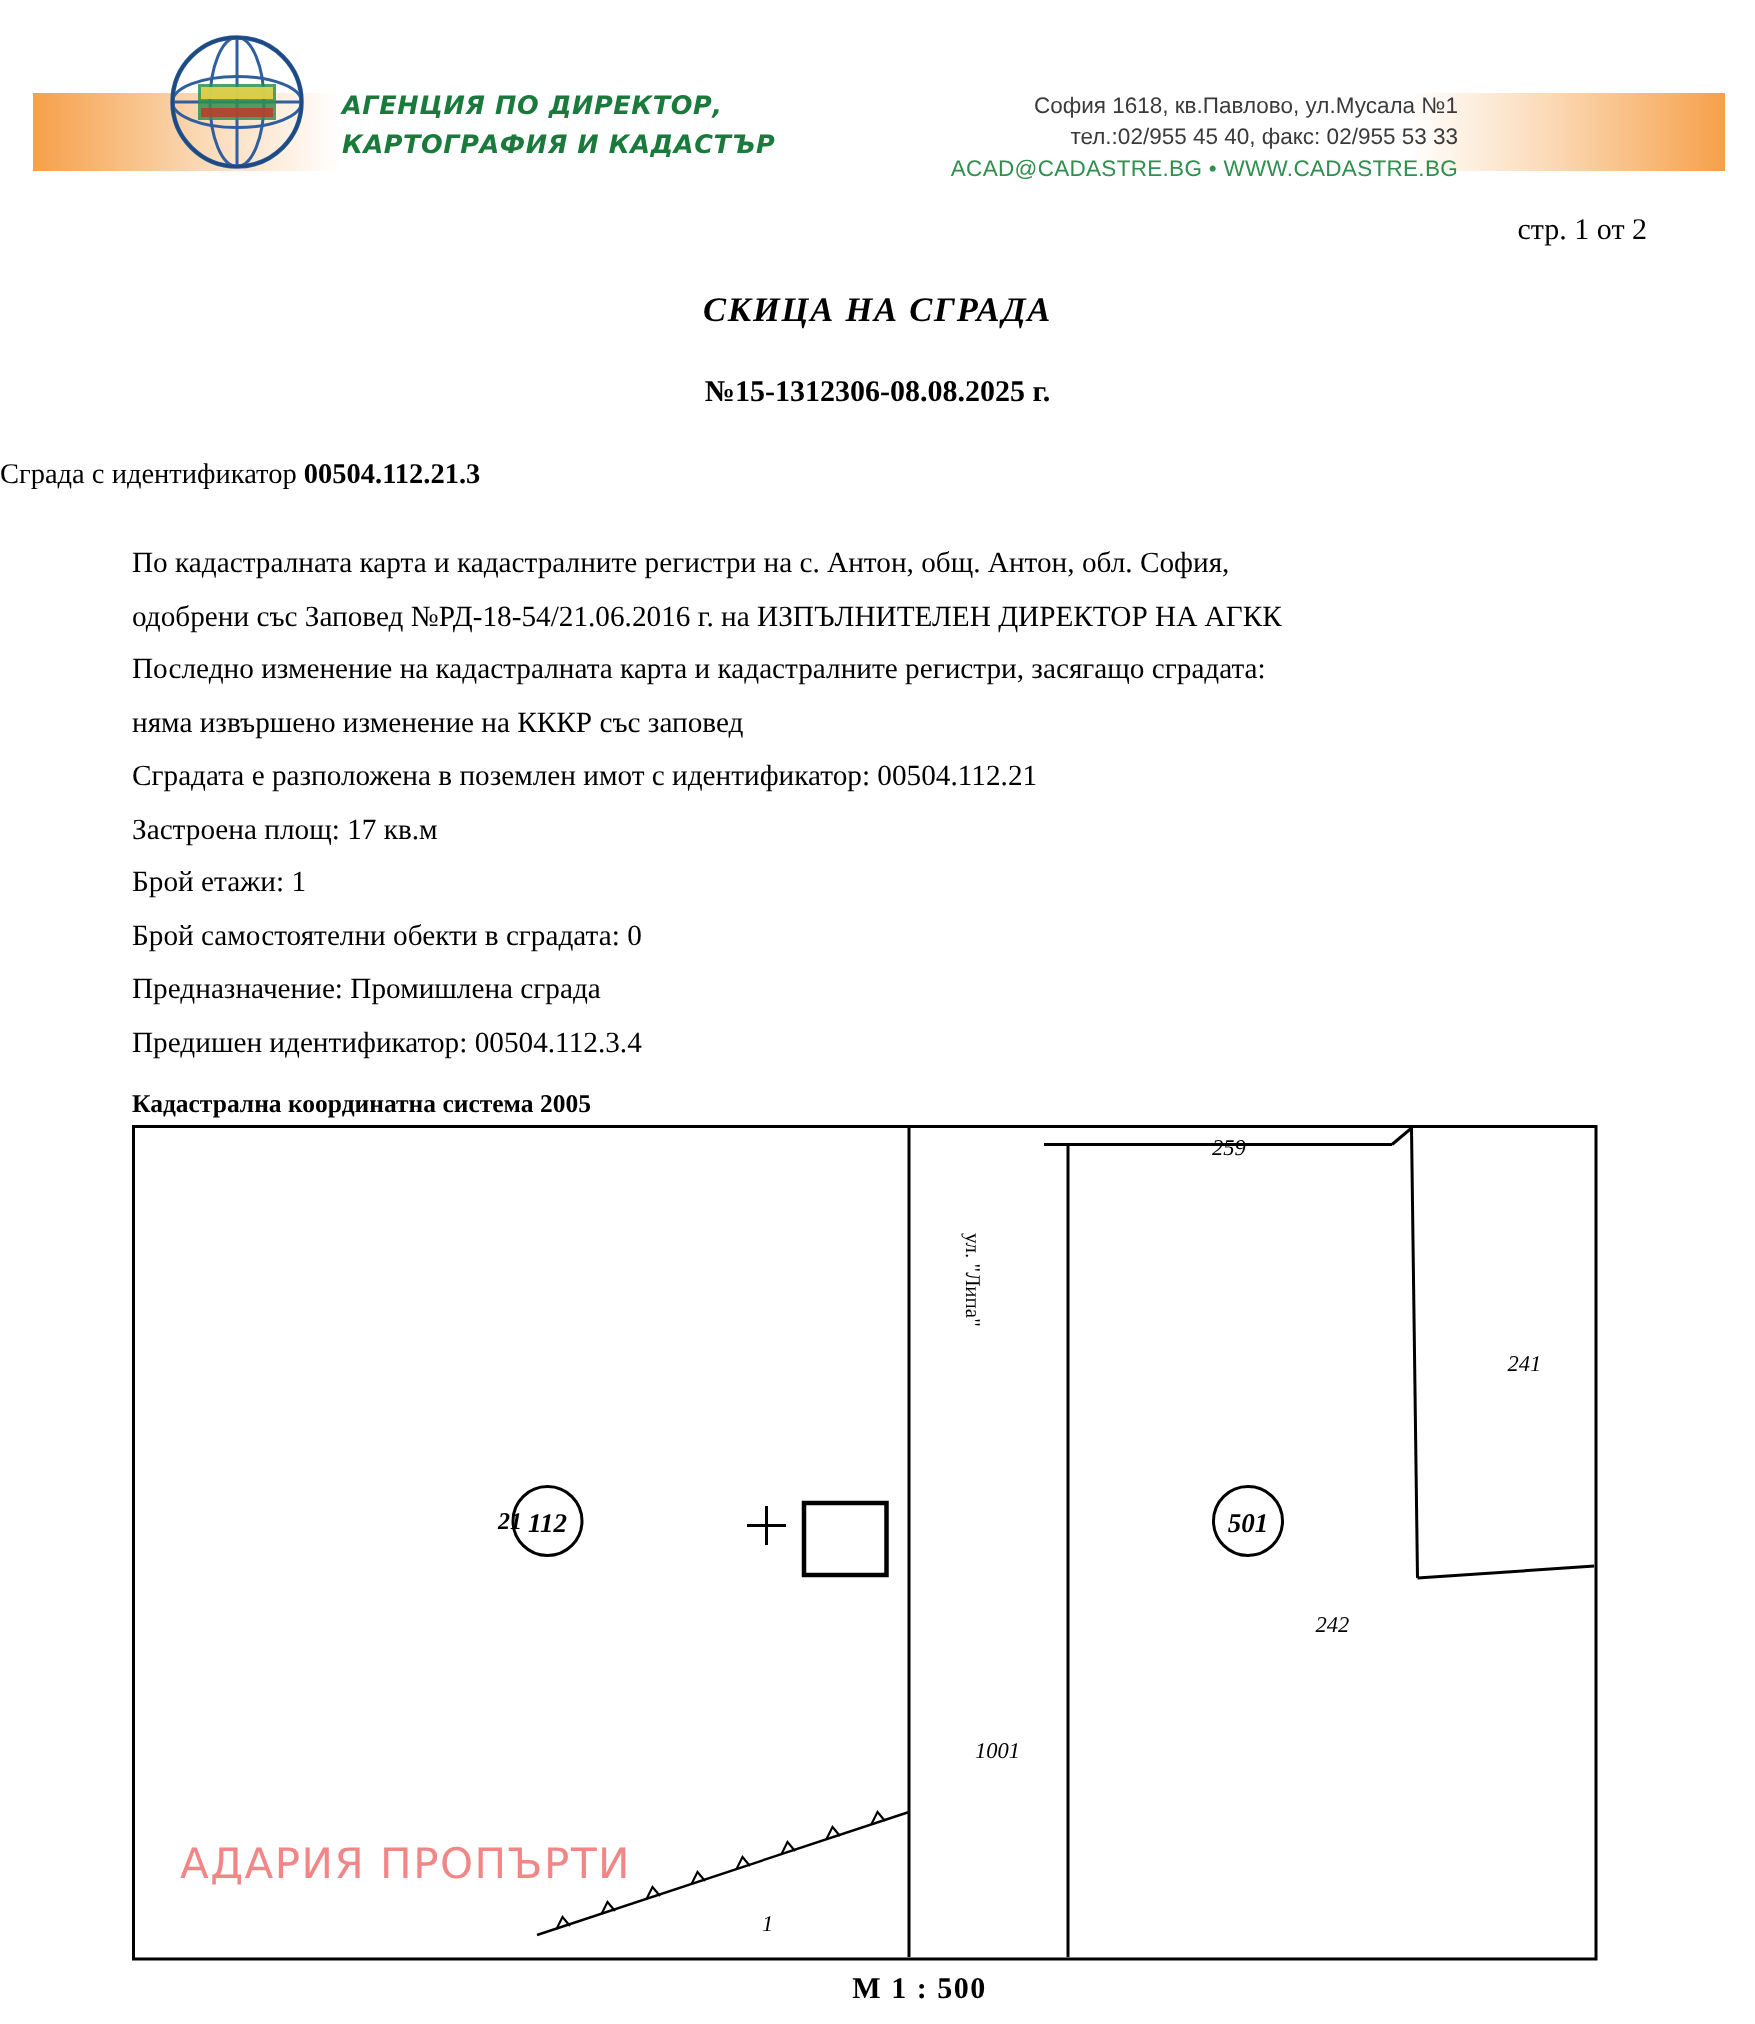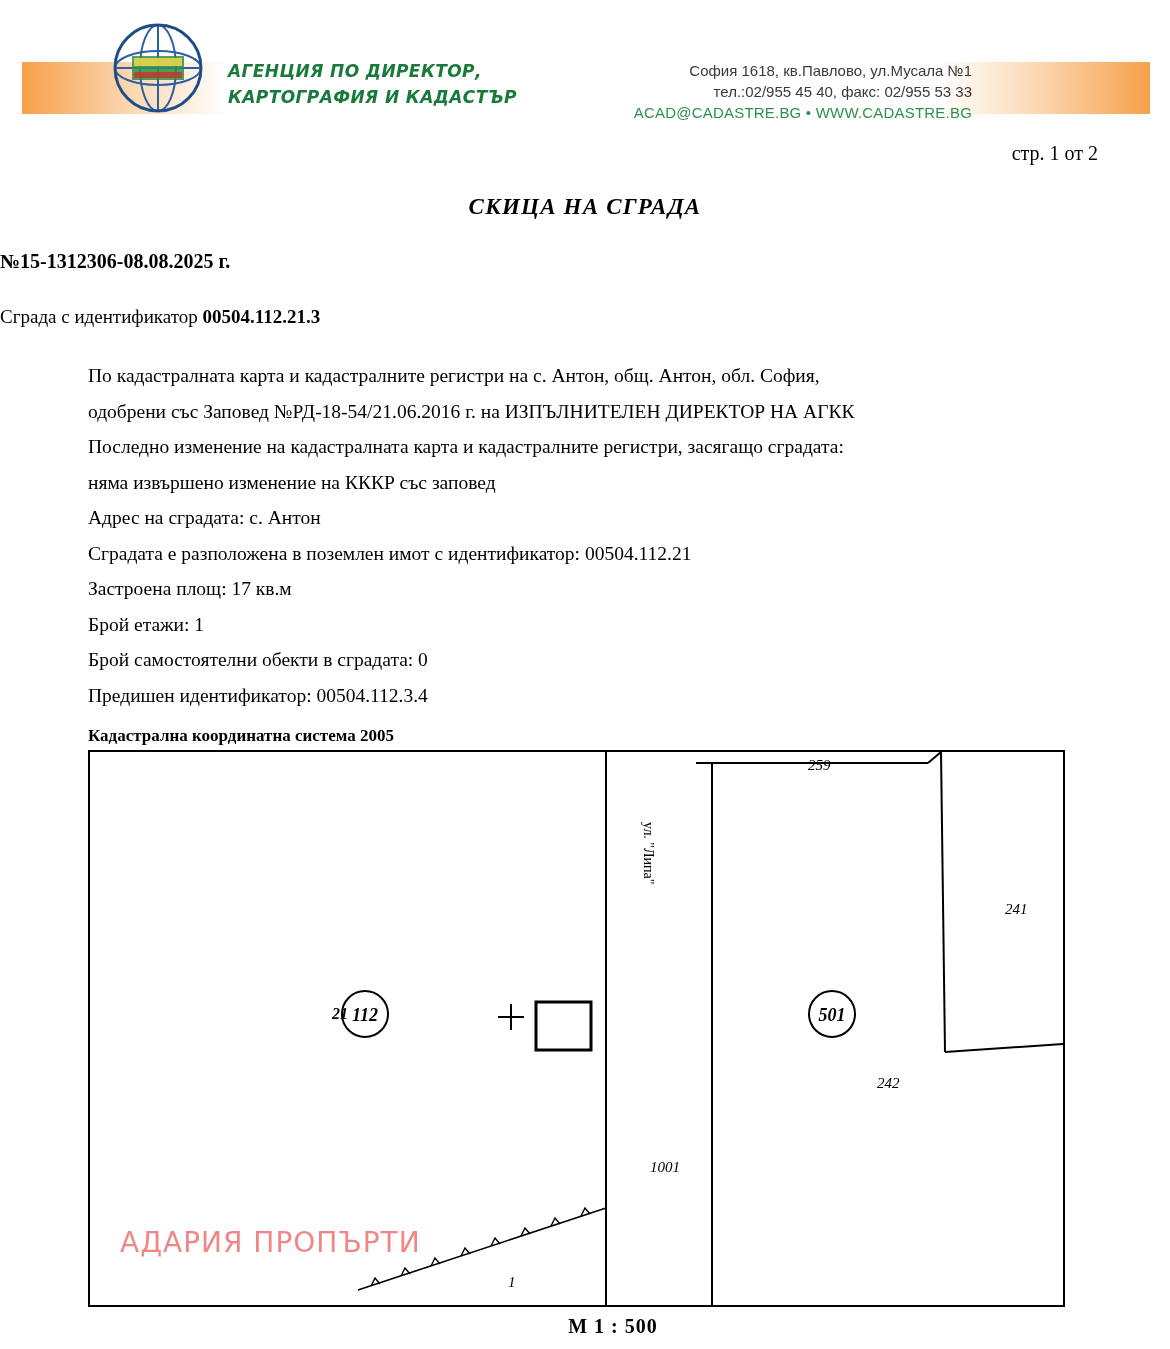--- a/index.html
+++ b/index.html
@@ -95,20 +95,21 @@
     font-size: 23px;
     font-weight: bold;
     letter-spacing: 1.2px;
     font-style: italic;
   }
   .doc-number {
     position: absolute;
     left: 0;
     top: 250px;
     width: 1170px;
+    text-align: center;
     font-size: 20px;
     font-weight: bold;
   }
   .doc-subject {
     position: absolute;
     left: 0;
     top: 306px;
     width: 1170px;
     text-align: left;
     font-size: 19px;
@@ -213,33 +214,33 @@
 <div class="body-block">
   <p>
     <span>По кадастралната карта и кадастралните регистри на с. </span><b>Антон</b><span>, общ. </span><b>Антон</b><span>, обл. </span><b>София</b><span>,</span>
   </p>
   <p>
     <span>одобрени със </span><b>Заповед №РД-18-54/21.06.2016 г. на ИЗПЪЛНИТЕЛЕН ДИРЕКТОР НА АГКК</b>
   </p>
   <p>Последно изменение на кадастралната карта и кадастралните регистри, засягащо сградата:</p>
   <p><b>няма извършено изменение на КККР със заповед</b></p>
   <p>
-    <span>Адрес на сградата: </span><b>с. Антон</b>
-  </p>
-  <p>
     <span>Сградата е разположена в поземлен имот с идентификатор: </span><b>00504.112.21</b>
   </p>
   <p>
     <span>Застроена площ: </span><b>17 кв.м</b>
   </p>
   <p>
     <span>Брой етажи: </span><b>1</b>
   </p>
   <p>
     <span>Брой самостоятелни обекти в сградата: </span><b>0</b>
+  </p>
+  <p>
+    <span>Предназначение: </span><b>Промишлена сграда</b>
   </p>
   <p>
     <span>Предишен идентификатор: </span><b>00504.112.3.4</b>
   </p>
 </div>
 
 <div class="coord-sys">Кадастрална координатна система 2005</div>
 
 <div class="map-wrap">
   <svg width="973" height="553" viewBox="0 0 973 553">

